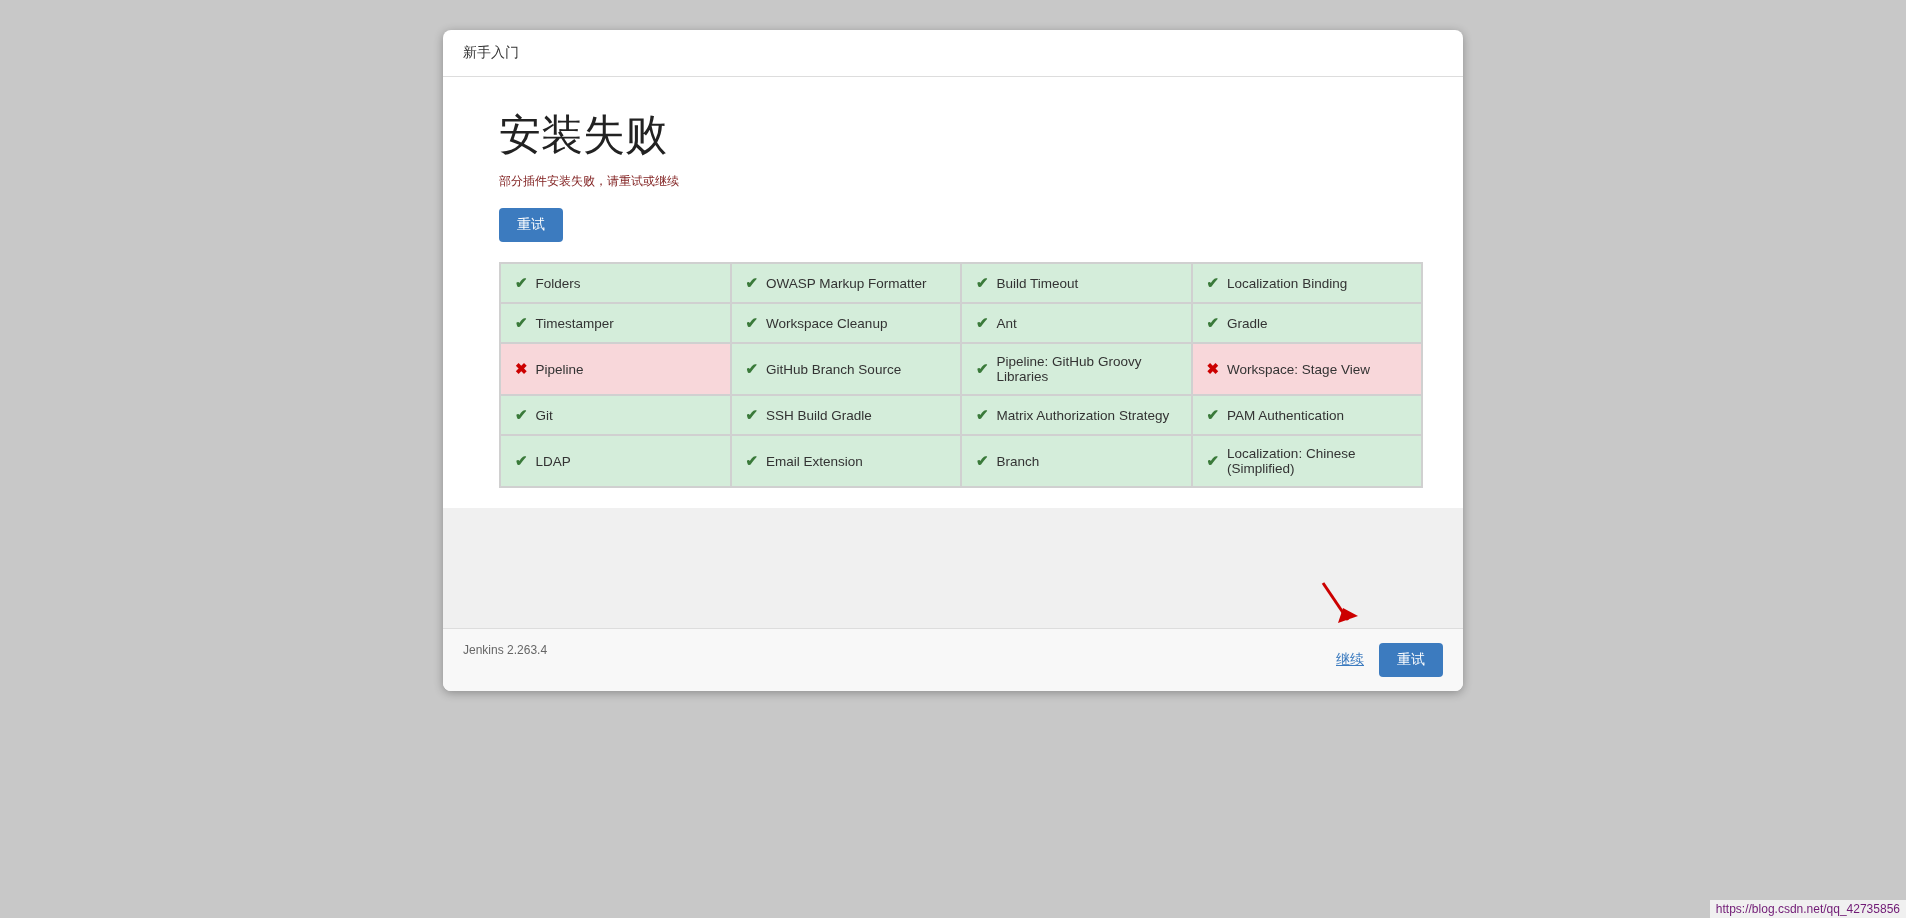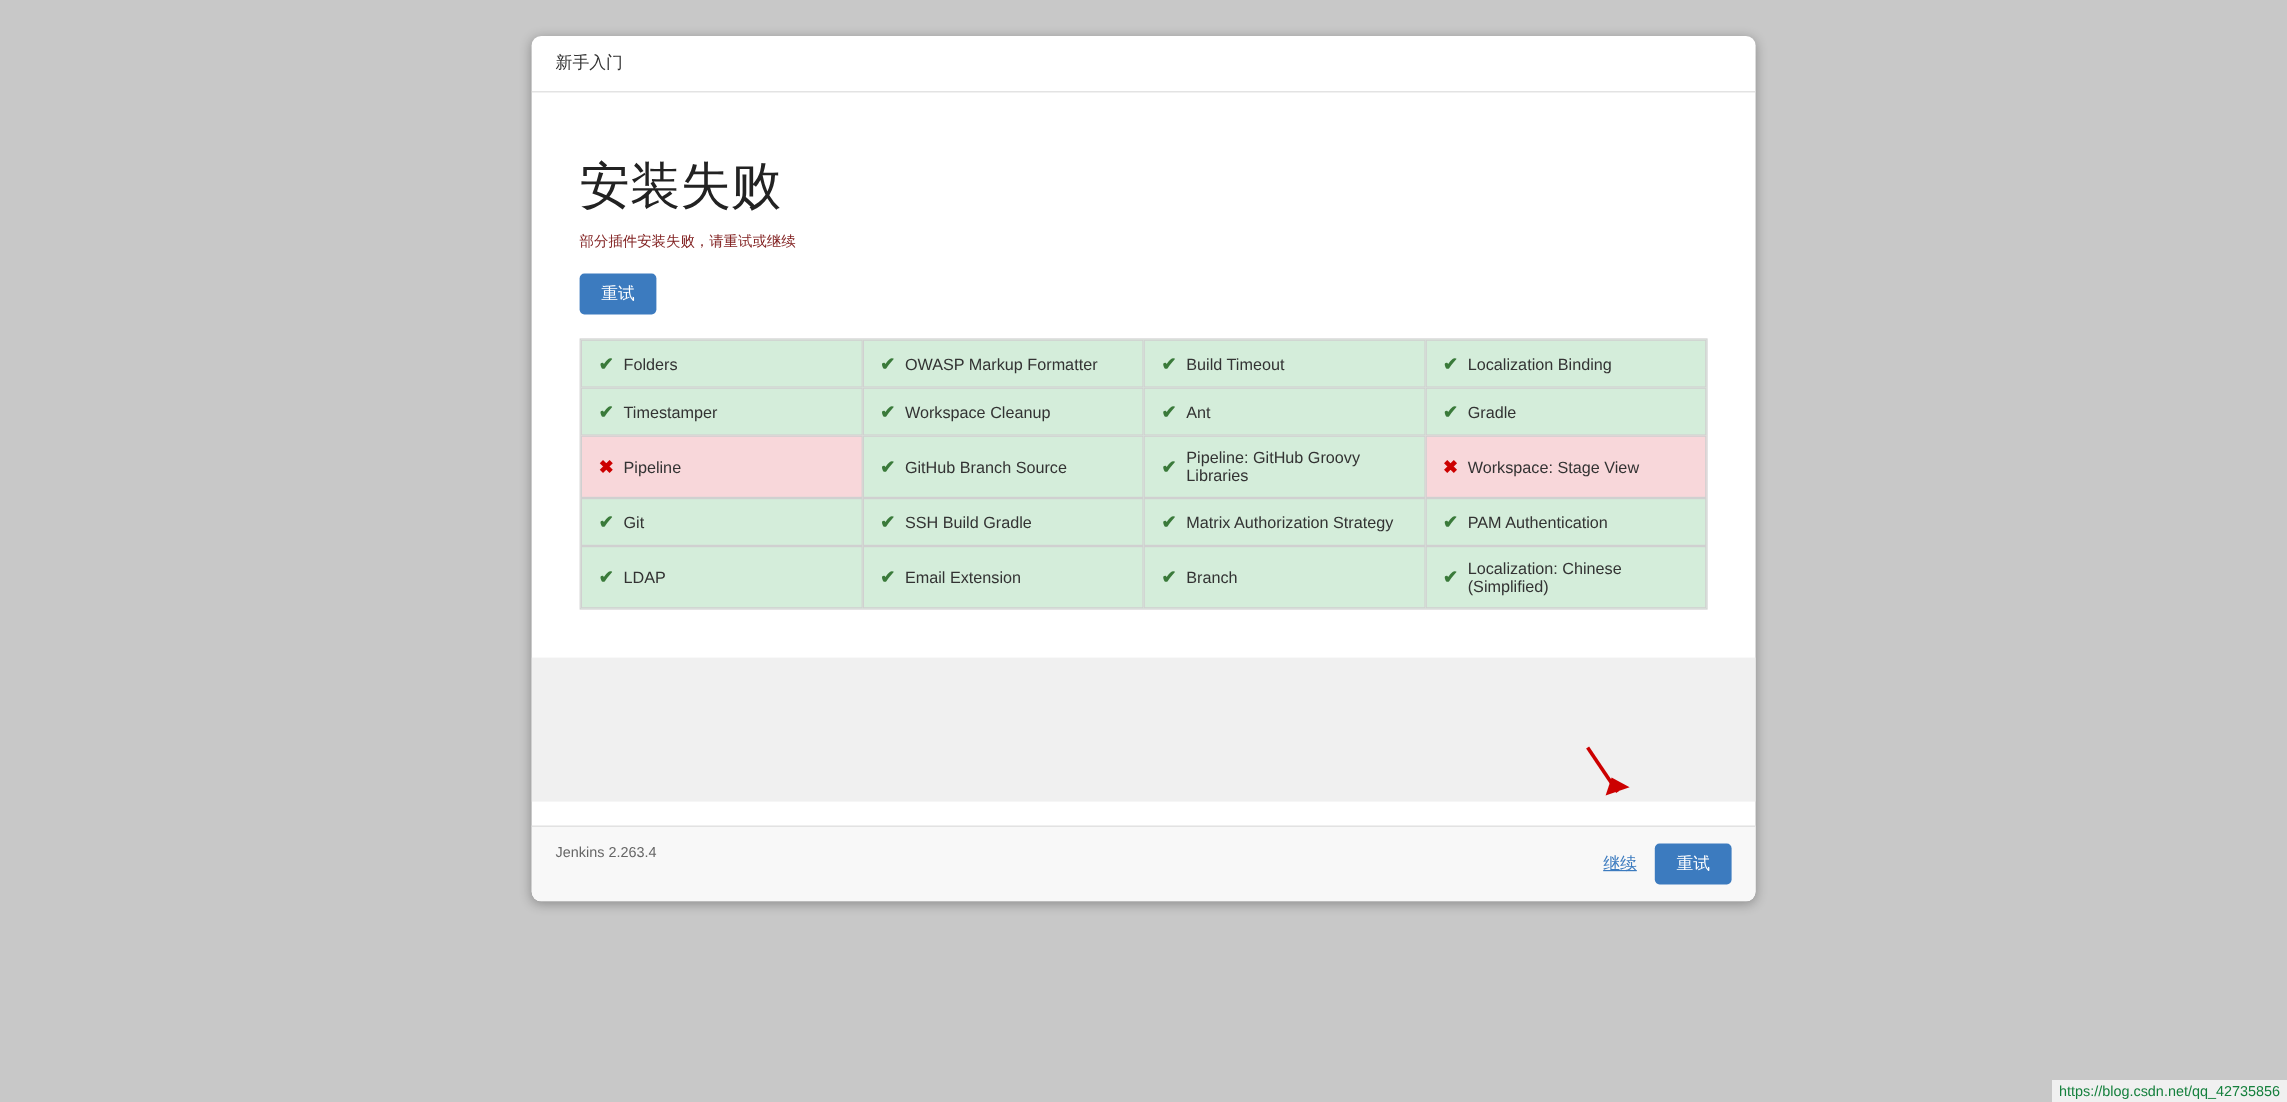--- a/index.html
+++ b/index.html
@@ -14,30 +14,29 @@
     }
     .dialog {
       background: #fff;
       border-radius: 8px;
       width: 1020px;
       margin: 10px auto;
       box-shadow: 0 2px 10px rgba(0,0,0,0.3);
       overflow: hidden;
       display: flex;
       flex-direction: column;
-      gap: 20px;
     }
     .dialog-header {
       padding: 14px 20px;
       border-bottom: 1px solid #ddd;
       font-size: 14px;
       color: #333;
     }
     .dialog-body {
-      padding: 30px 40px 20px 40px;
+      padding: 30px 40px 20px 56px;
       flex: 1;
     }
     .install-title {
       font-size: 42px;
       font-weight: normal;
       color: #222;
       margin-bottom: 10px;
     }
     .install-subtitle {
       font-size: 12px;
@@ -114,21 +113,21 @@
       padding: 8px 18px;
       font-size: 14px;
       border-radius: 4px;
       cursor: pointer;
     }
     .bottom-url {
       position: fixed;
       bottom: 0;
       right: 0;
       font-size: 12px;
-      color: #15803d;
+      color: #701a75;
       background: #f0f0f0;
       padding: 2px 6px;
     }
   </style>
 </head>
 <body>
 
 <div class="dialog">
   <div class="dialog-header">
     <span>新手入门</span>

